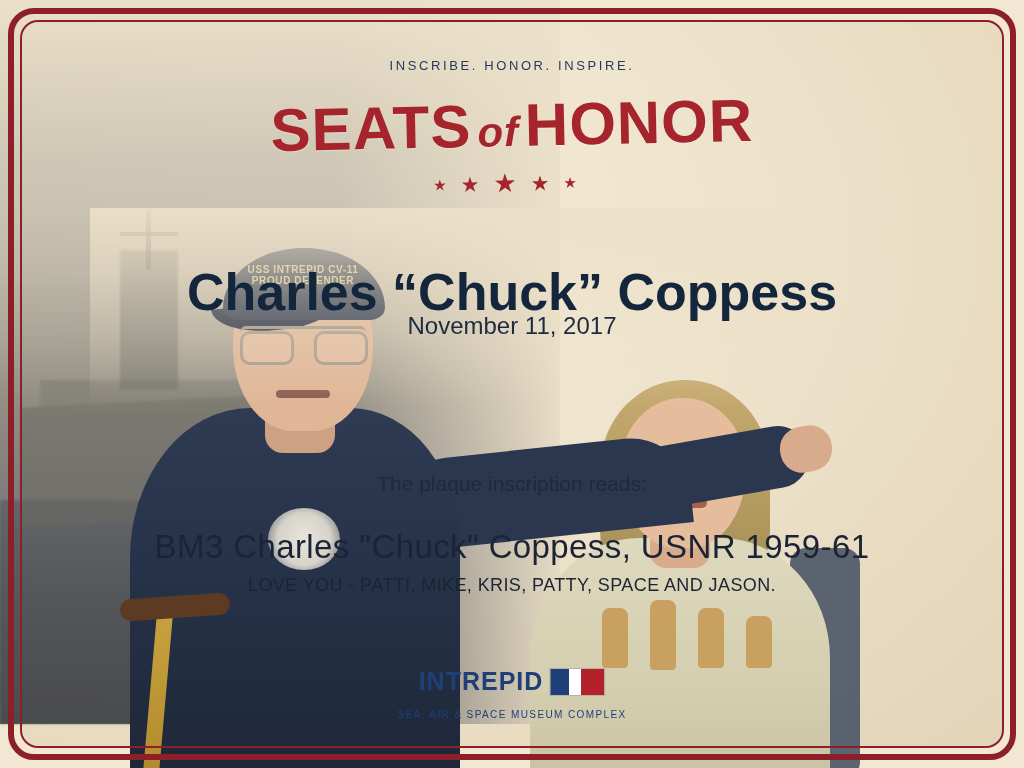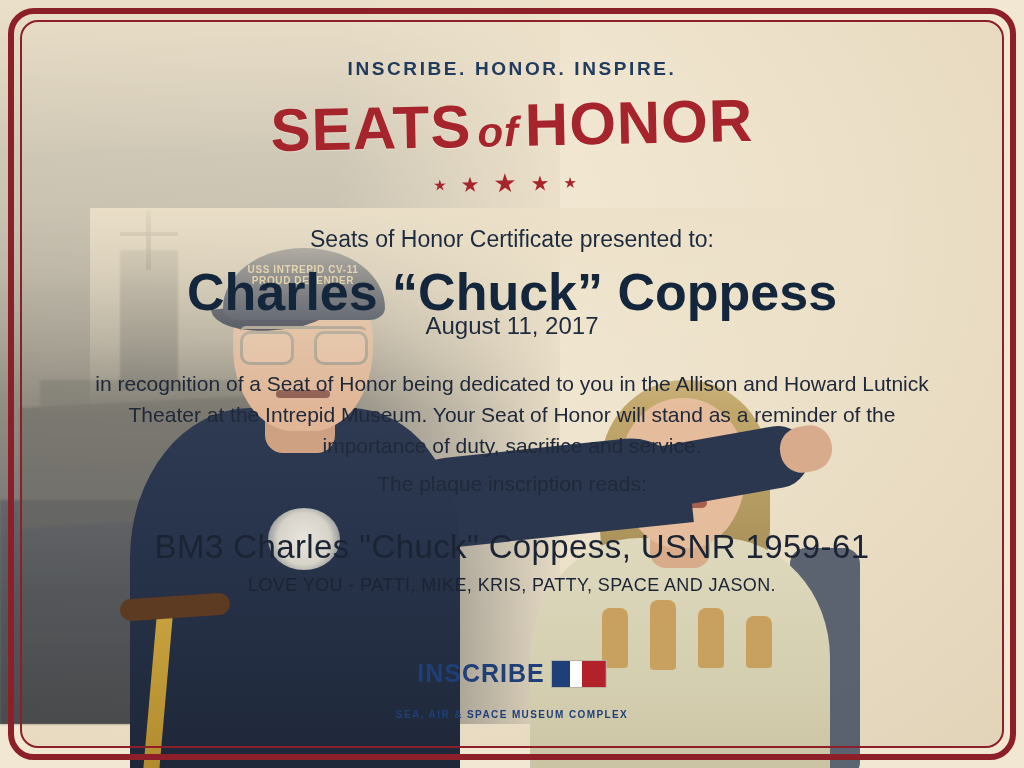--- a/index.html
+++ b/index.html
@@ -397,22 +397,22 @@
     height: 768px;
     z-index: 25;
     text-align: center;
   }
 
   .tagline {
     position: absolute;
     top: 58px;
     width: 100%;
     color: #213b5e;
-    font-size: 19px;
-    font-weight: bold;
+    font-size: 13px;
+    font-weight: normal;
     letter-spacing: 2.6px;
   }
 
   .brand {
     position: absolute;
     top: 94px;
     width: 100%;
     color: #a6242c;
     font-size: 60px;
     font-weight: bold;
@@ -520,25 +520,25 @@
     letter-spacing: 1px;
   }
   .logo-flag {
     width: 54px;
     height: 26px;
     background:
       linear-gradient(to right, #1e3f78 0 34%, #ffffff 34% 56%, #b3212b 56% 100%);
     border: 1px solid #b8b2a2;
   }
   .logo-sub {
-    margin-top: 21px;
+    margin-top: 13px;
     color: #1e3f78;
     font-size: 10px;
     letter-spacing: 1.4px;
-    font-weight: bold;
+    font-weight: normal;
   }
 </style>
 </head>
 <body>
 
 <div id="certificate">
 
   <div class="paper"></div>
 
   <div class="bg-ship"></div>
@@ -592,32 +592,30 @@
     <div class="tagline">INSCRIBE. HONOR. INSPIRE.</div>
 
     <div class="brand">
       <span>SEATS</span><span class="of">of</span><span>HONOR</span>
     </div>
 
     <div class="stars">
       <span class="s-sm">★</span><span class="s-md">★</span><span class="s-lg">★</span><span class="s-md">★</span><span class="s-sm">★</span>
     </div>
 
-    <div class="presented">Seats of Honor Certificate presented to:</div>
     <div class="honoree">Charles “Chuck” Coppess</div>
-    <div class="date">August 11, 2017</div>
-    <div class="recognition">in recognition of a Seat of Honor being dedicated to you in the Allison and Howard Lutnick Theater at the Intrepid Museum. Your Seat of Honor will stand as a reminder of the importance of duty, sacrifice and service.</div>
+    <div class="date">November 11, 2017</div>
     <div class="plaque-intro">The plaque inscription reads:</div>
     <div class="plaque-line1">BM3 Charles "Chuck" Coppess, USNR 1959-61</div>
     <div class="plaque-line2">LOVE YOU - PATTI, MIKE, KRIS, PATTY, SPACE AND JASON.</div>
   </div>
 
   <div class="logo">
     <div class="logo-row">
-      <span class="logo-word">INSCRIBE</span>
+      <span class="logo-word">INTREPID</span>
       <span class="logo-flag"></span>
     </div>
     <div class="logo-sub">SEA, AIR &amp; SPACE MUSEUM COMPLEX</div>
   </div>
 
   <div class="inner-border"></div>
   <div class="outer-border"></div>
 </div>
 
 </body></html>

